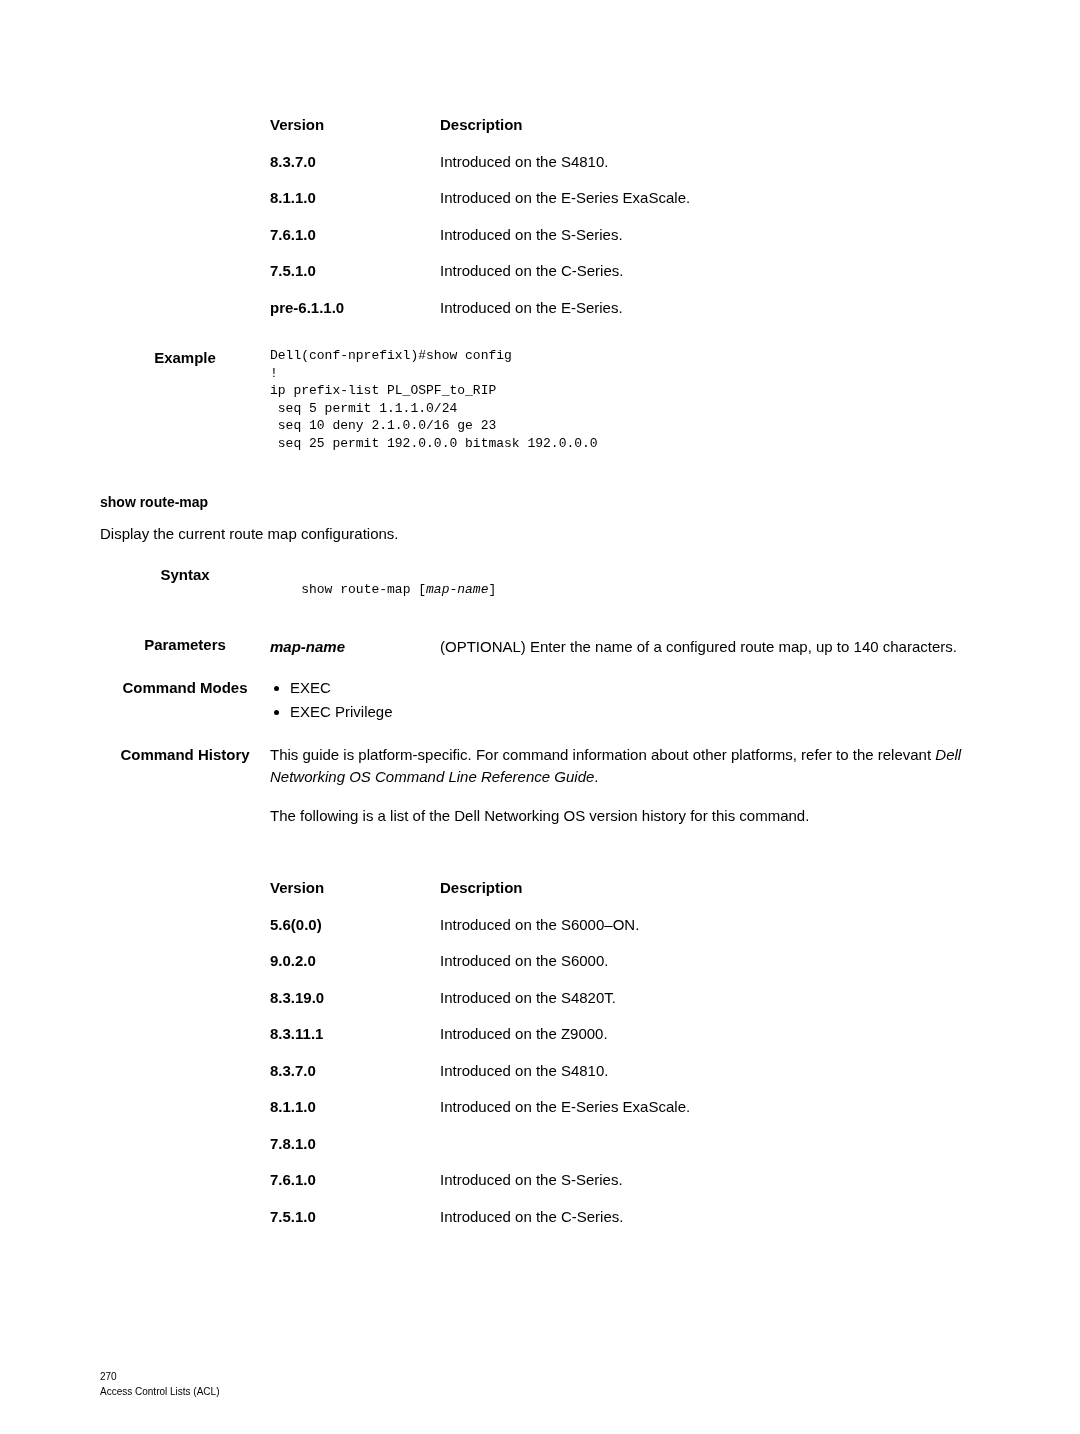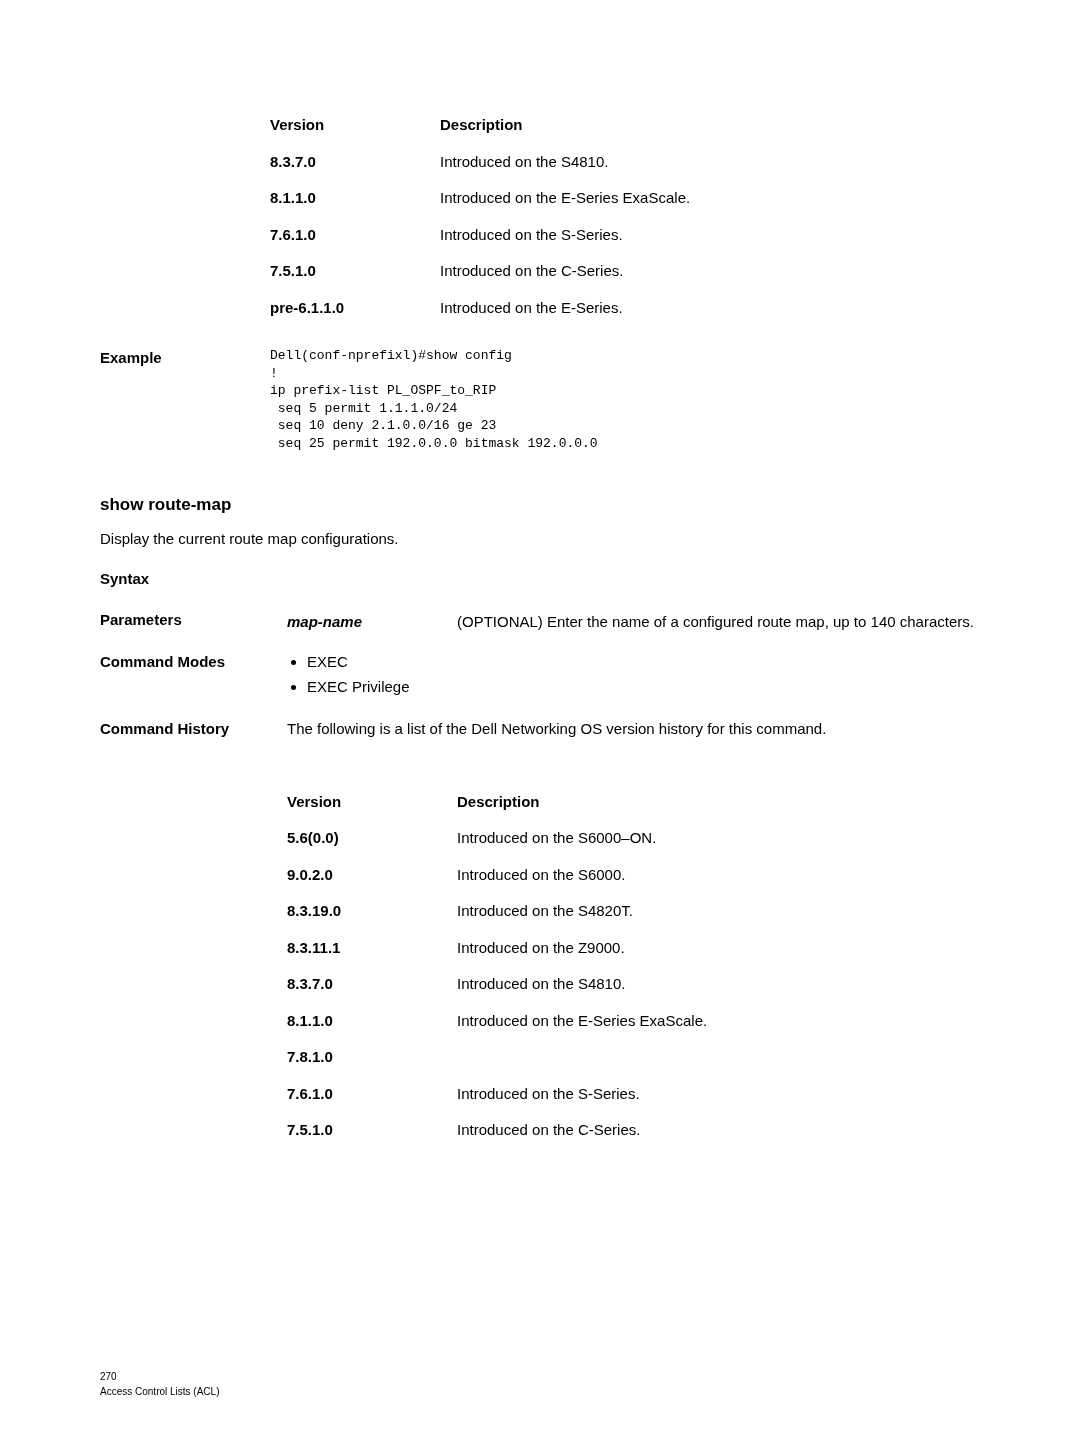--- a/index.html
+++ b/index.html
@@ -36,42 +36,42 @@
     margin-top: 34px;
   }
   .example-block {
     display: flex;
     margin-bottom: 40px;
   }
   .label-col {
     width: 170px;
     font-weight: 600;
     flex-shrink: 0;
+    text-align: center;
   }
   .content-col {
     flex: 1;
   }
   pre, .mono {
     font-family: "Courier New", Courier, monospace;
     font-size: 13px;
     white-space: pre;
     line-height: 1.35;
   }
   h2 {
-    font-size: 17px;
+    font-size: 14px;
     font-weight: 600;
     margin-bottom: 10px;
   }
   .section-intro {
     margin-bottom: 18px;
   }
   .cmd-row {
     display: flex;
     margin-bottom: 18px;
-    gap: 17px;
   }
   .cmd-row .label-col {
     width: 170px;
   }
   .param-table {
     display: flex;
     margin-top: 2px;
   }
   .param-name {
     width: 170px;
@@ -144,20 +144,23 @@
  seq 10 deny 2.1.0.0/16 ge 23
  seq 25 permit 192.0.0.0 bitmask 192.0.0.0</pre>
   </div>
 </div>
 
 <h2>show route-map</h2>
 <p class="section-intro">Display the current route map configurations.</p>
 
 <div class="cmd-row">
   <div class="label-col">Syntax</div>
+  <div class="content-col mono">
+    <span>show route-map [</span><span class="italic">map-name</span><span>]</span>
+  </div>
 </div>
 
 <div class="cmd-row">
   <div class="label-col">Parameters</div>
   <div class="content-col">
     <div class="param-table">
       <div class="param-name">map-name</div>
       <div class="param-desc">(OPTIONAL) Enter the name of a configured route map, up to 140 characters.</div>
     </div>
   </div>
@@ -169,20 +172,23 @@
     <ul class="modes">
       <li>EXEC</li>
       <li>EXEC Privilege</li>
     </ul>
   </div>
 </div>
 
 <div class="cmd-row">
   <div class="label-col">Command History</div>
   <div class="content-col">
+    <p class="history-text">
+      <span>This guide is platform-specific. For command information about other platforms, refer to the relevant </span><span class="italic">Dell Networking OS Command Line Reference Guide</span><span>.</span>
+    </p>
     <p class="history-text">The following is a list of the Dell Networking OS version history for this command.</p>
 
     <div class="version-row header-row">
       <div class="version-col">Version</div>
       <div class="desc-col">Description</div>
     </div>
     <div class="version-row">
       <div class="version-col">5.6(0.0)</div>
       <div class="desc-col">Introduced on the S6000–ON.</div>
     </div>

